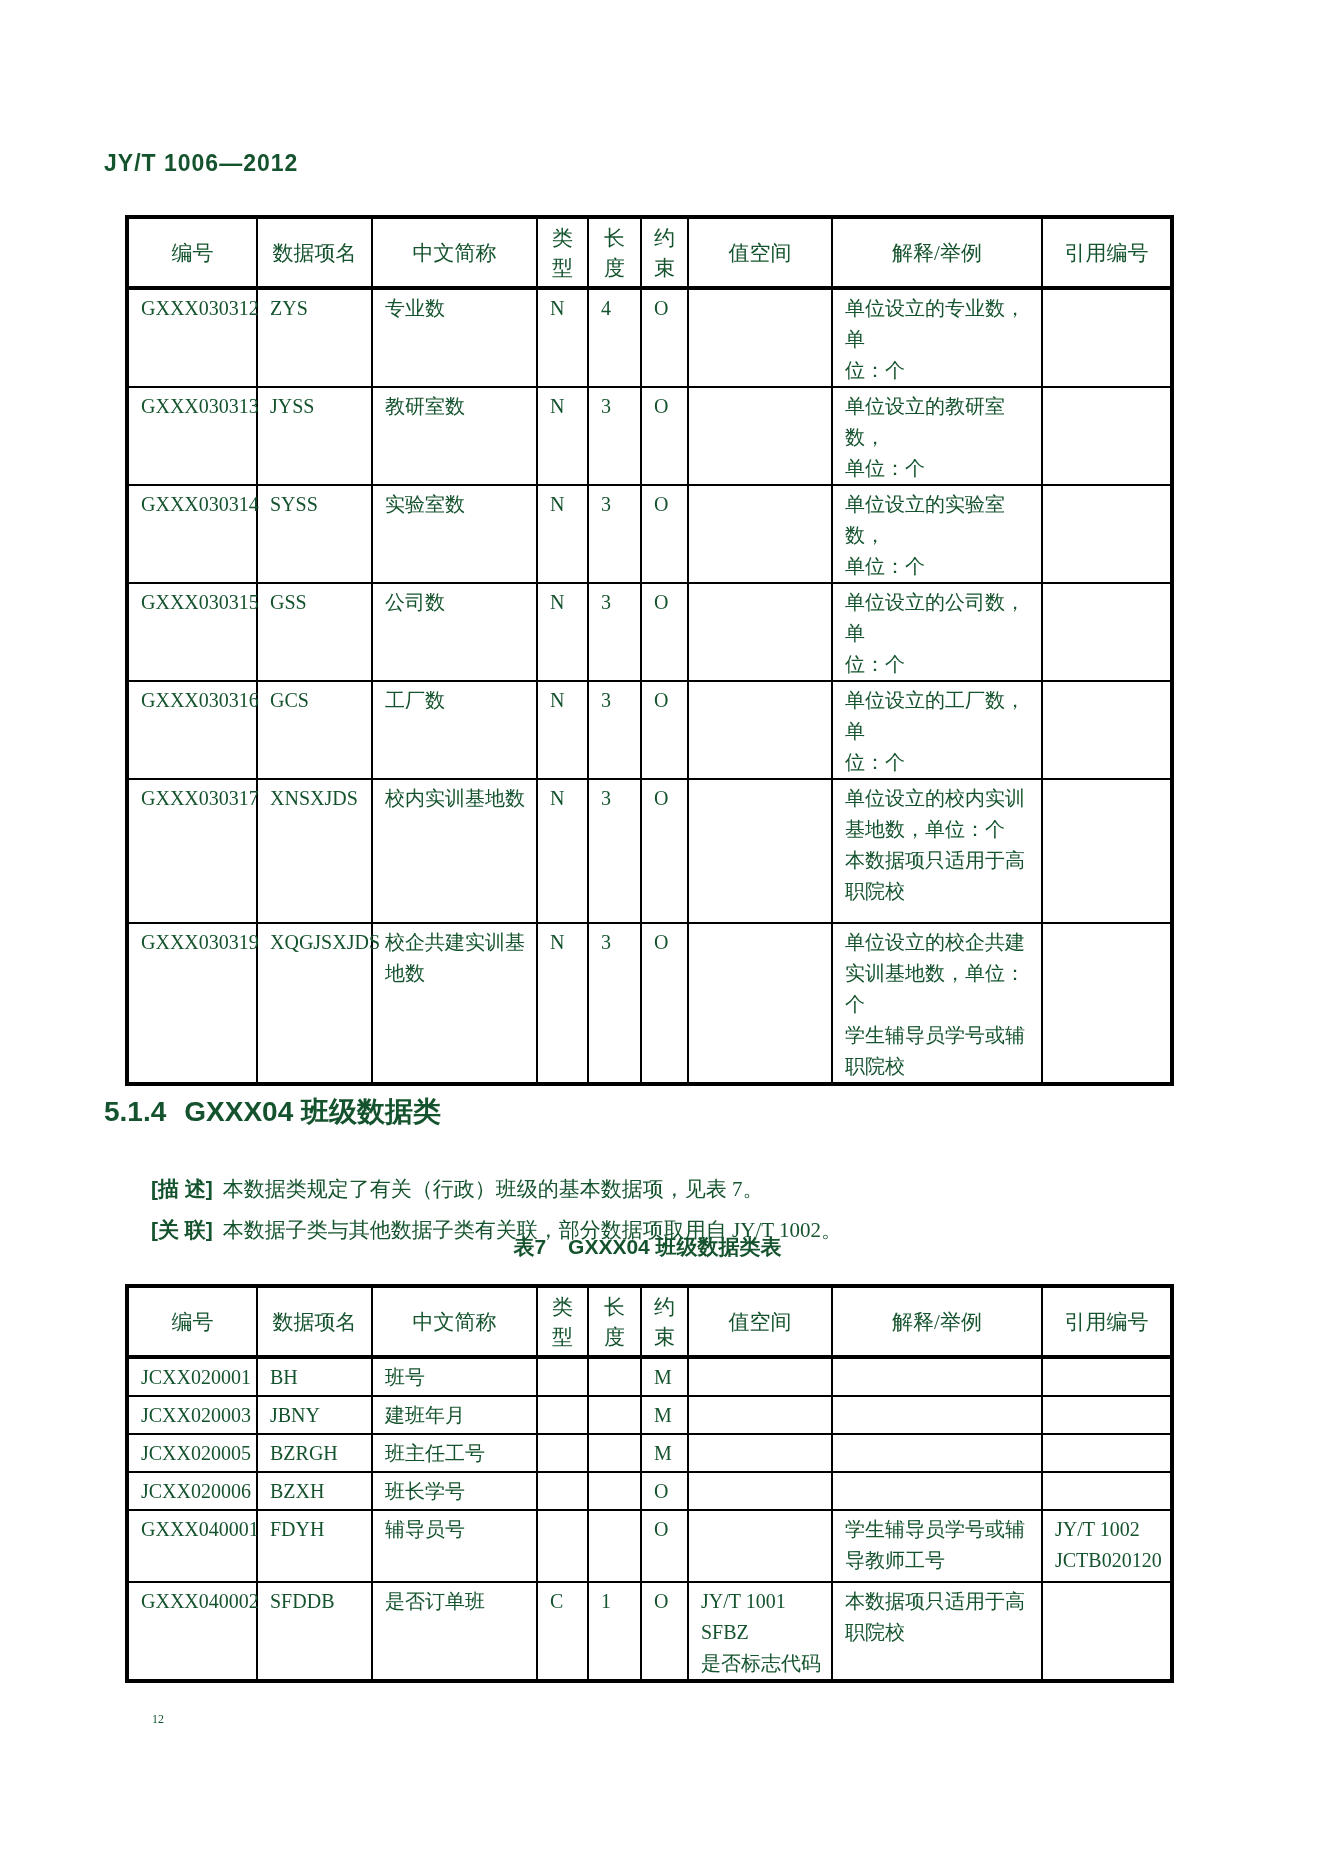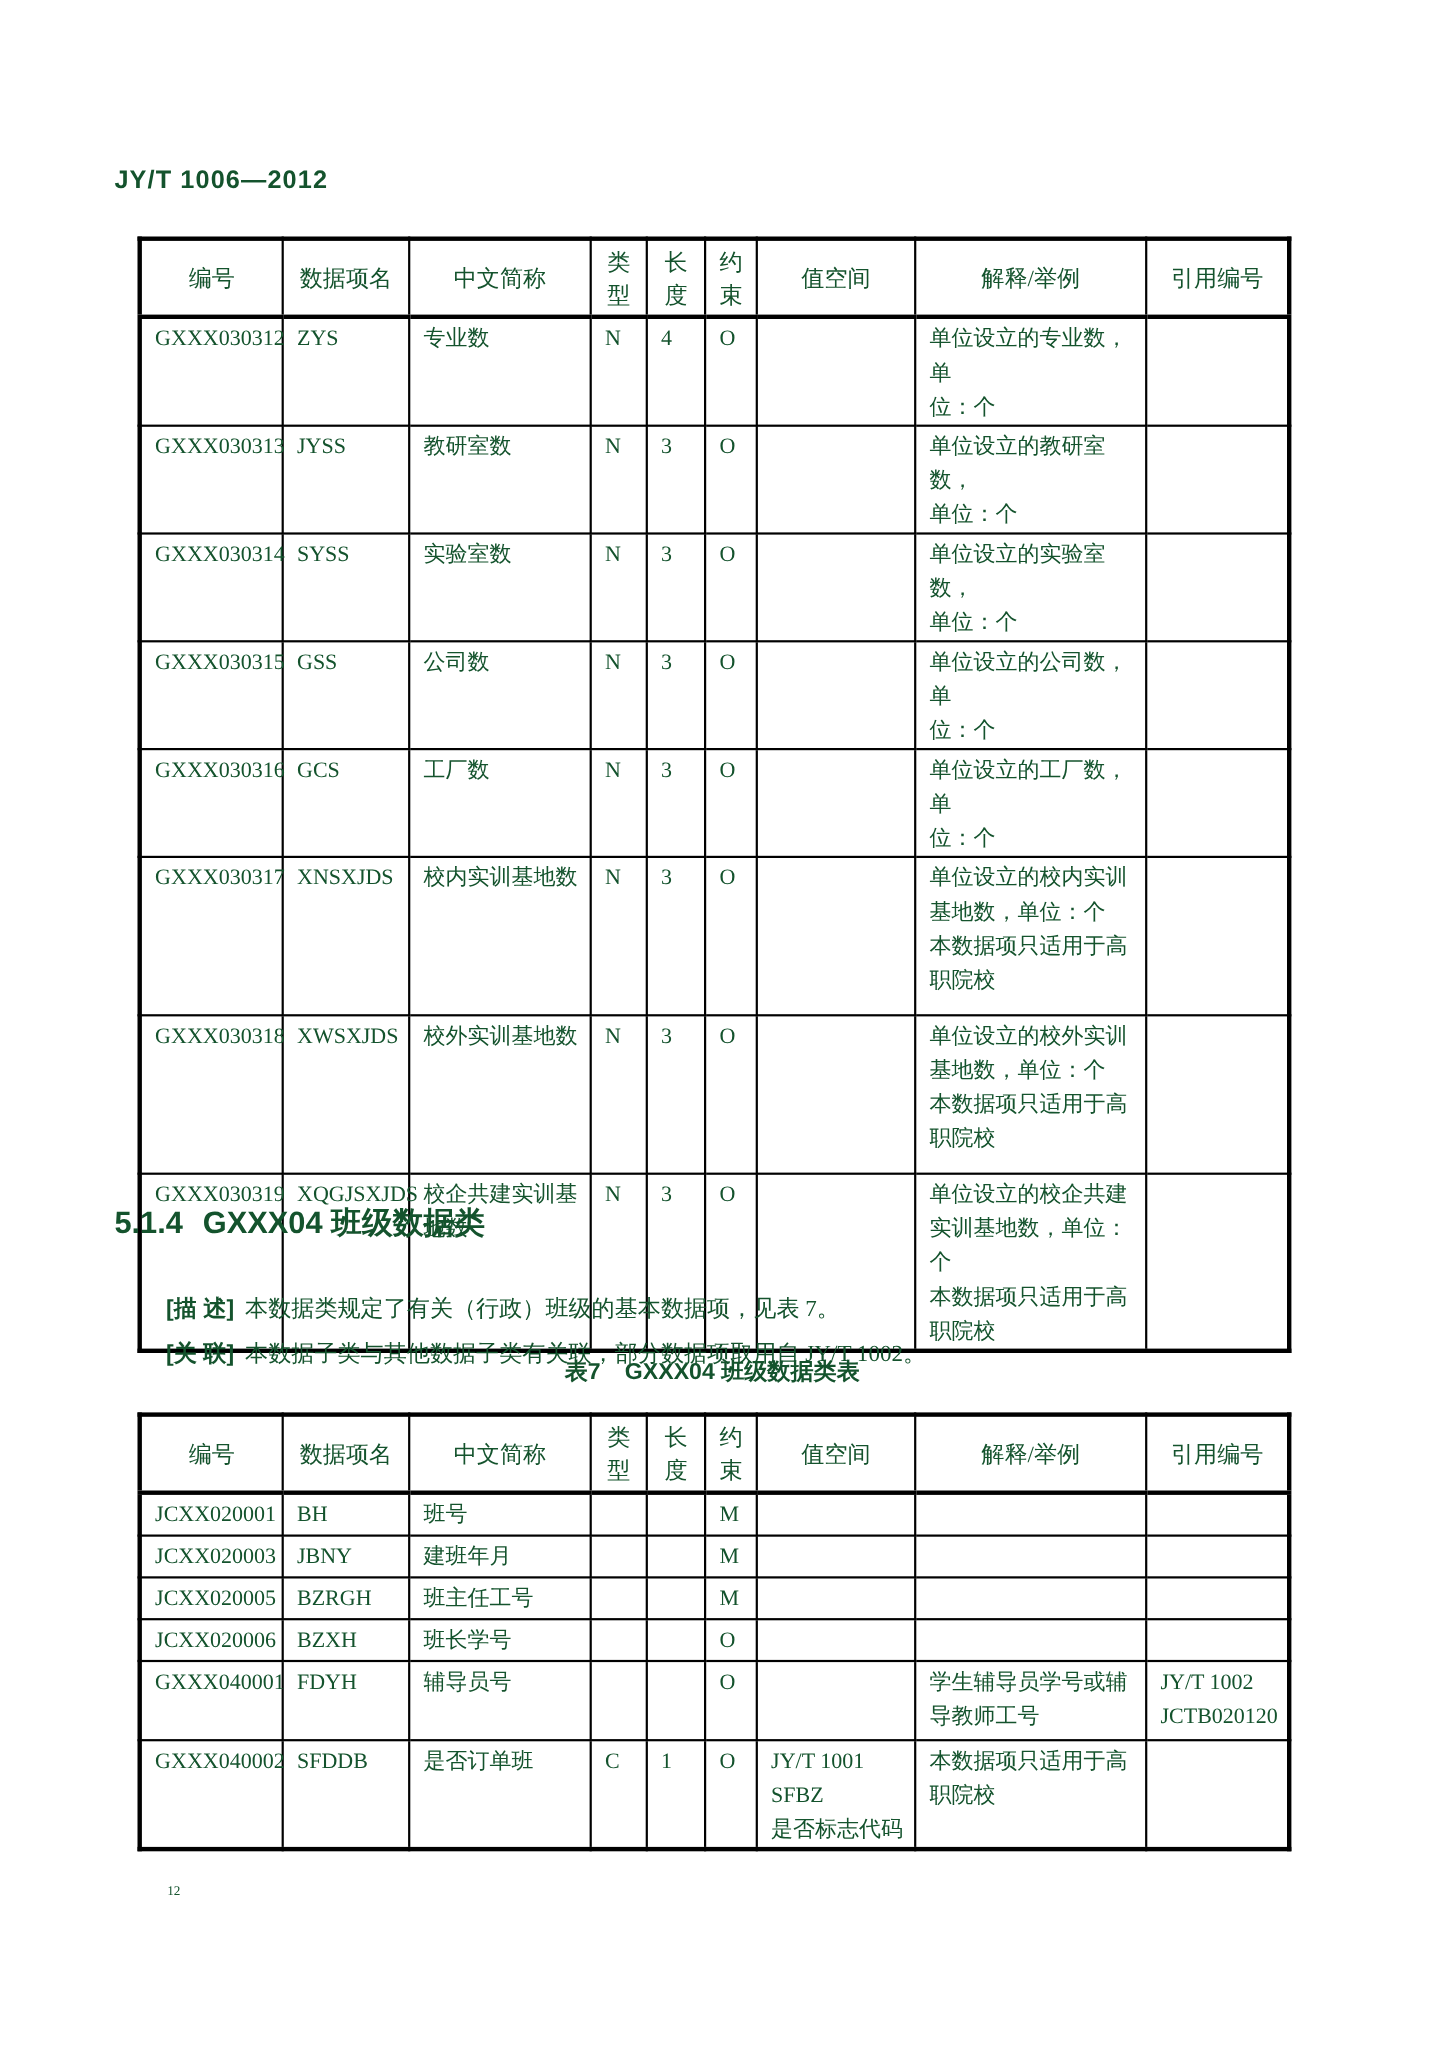--- a/index.html
+++ b/index.html
@@ -184,45 +184,31 @@
         <td class="c-len">3</td>
         <td class="c-cons">O</td>
         <td class="c-vs"></td>
         <td class="c-exp">单位设立的校内实训
 基地数，单位：个
 本数据项只适用于高
 职院校</td>
         <td class="c-ref"></td>
       </tr>
       <tr class="h142">
-        <td class="c-code">GXXX030318</td>
-        <td class="c-item">XWSXJDS</td>
-        <td class="c-cn">校外实训基地数</td>
-        <td class="c-type">N</td>
-        <td class="c-len">3</td>
-        <td class="c-cons">O</td>
-        <td class="c-vs"></td>
-        <td class="c-exp">单位设立的校外实训
-基地数，单位：个
-本数据项只适用于高
-职院校</td>
-        <td class="c-ref"></td>
-      </tr>
-      <tr class="h142">
         <td class="c-code">GXXX030319</td>
         <td class="c-item">XQGJSXJDS</td>
         <td class="c-cn">校企共建实训基
 地数</td>
         <td class="c-type">N</td>
         <td class="c-len">3</td>
         <td class="c-cons">O</td>
         <td class="c-vs"></td>
         <td class="c-exp">单位设立的校企共建
 实训基地数，单位：个
-本数据项只适用于高
+学生辅导员学号或辅
 职院校</td>
         <td class="c-ref"></td>
       </tr>
     </tbody>
   </table>
 
   <div class="section-heading">
     <span class="sec-number">5.1.4</span><span class="sec-title">GXXX04 班级数据类</span>
   </div>
 

